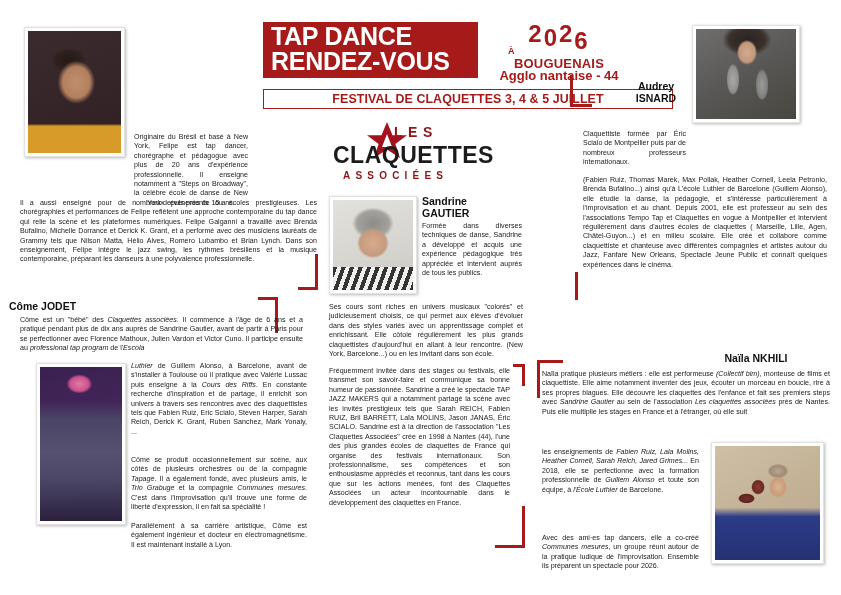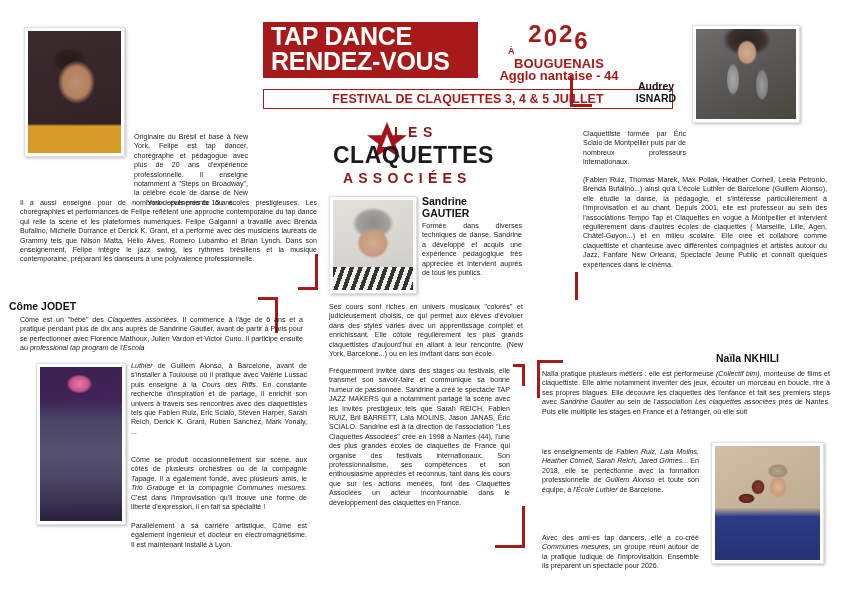--- a/index.html
+++ b/index.html
@@ -130,21 +130,21 @@
 
   
   .logo-wrap { position: absolute; }
   .logo-les, .logo-assoc {
     color: #8c1616; font-weight: bold;
     font-family: "Liberation Sans", sans-serif;
   }
   .logo-les { font-size: 14px; letter-spacing: 5.5px; }
   .logo-main { font-size: 23px; font-weight: bold; color: #1b1b1b; letter-spacing: .5px;
                font-family: "Liberation Sans", sans-serif; }
-  .logo-assoc { font-size: 14px; letter-spacing: 5.2px; }
+  .logo-assoc { font-size: 10px; letter-spacing: 5.2px; }
   .star { position: absolute; }
 
   
   .bracket { position: absolute; }
   .bracket i { position: absolute; background: #a71a1a; display:block; }
 
   .website {
     font-size: 8.2px; font-weight: bold; color: #1a1a1a;
     font-family: "Liberation Sans", sans-serif;
   }
@@ -246,21 +246,21 @@
   <div class="abs body-text" style="left:583px; top:176px; width:244px;">(Fabien Ruiz, Thomas Marek, Max Pollak, Heather Cornell, Leela Petronio, Brenda Bufalino...) ainsi qu'à L'école Luthier de Barcelone (Guillem Alonso), elle étudie la danse, la pédagogie, et s'intéresse particulièrement à l'improvisation et au chant. Depuis 2001, elle est professeur au sein des l'associations Tempo Tap et Claquettes en vogue à Montpellier et intervient régulièrement dans d'autres écoles de claquettes ( Marseille, Lille, Agen, Châtel-Guyon...) et en milieu scolaire. Elle crée et collabore comme claquettiste et chanteuse avec différentes compagnies et artistes autour du Jazz, Fanfare New Orleans, Spectacle Jeune Public et connaît quelques expériences dans le cinéma.</div>
 
   <div class="bracket" style="left:570px; top:75px; width:22px; height:32px;">
     <i style="left:0; top:0; width:2.6px; height:32px;"></i>
     <i style="left:0; bottom:0; width:22px; height:2.6px;"></i>
   </div>
   <div class="bracket" style="left:575px; top:272px; width:6px; height:28px;">
     <i style="left:0; top:0; width:2.6px; height:28px;"></i>
   </div>
 
-  <div class="abs name-h" style="left:716px; top:352px; width:112px; text-align:left;">Naïla NKHILI</div>
+  <div class="abs name-h" style="left:700px; top:352px; width:112px; text-align:center;">Naïla NKHILI</div>
   <div class="bracket" style="left:537px; top:360px; width:26px; height:38px;">
     <i style="left:0; top:0; width:2.6px; height:38px;"></i>
     <i style="left:0; top:0; width:26px; height:2.6px;"></i>
   </div>
 
   <div class="abs body-text" style="left:542px; top:370px; width:288px;">
     <span>Naïla pratique plusieurs métiers : elle est performeuse </span><em>(Collectif bim)</em><span>, monteuse de films et claquettiste. Elle aime notamment inventer des jeux, écouter un morceau en boucle, rire à ses propres blagues. Elle découvre les claquettes dès l'enfance et fait ses premiers steps avec </span><em>Sandrine Gautier</em><span> au sein de l'association </span><em>Les claquettes associées</em><span> près de Nantes. Puis elle multiplie les stages en France et à l'étranger, où elle suit</span>
   </div>
 
   <div class="abs photo ph-naila" style="left:711px; top:442px; width:113px; height:122px;">

